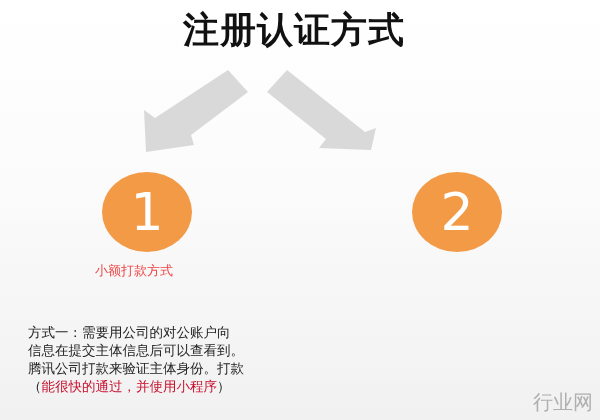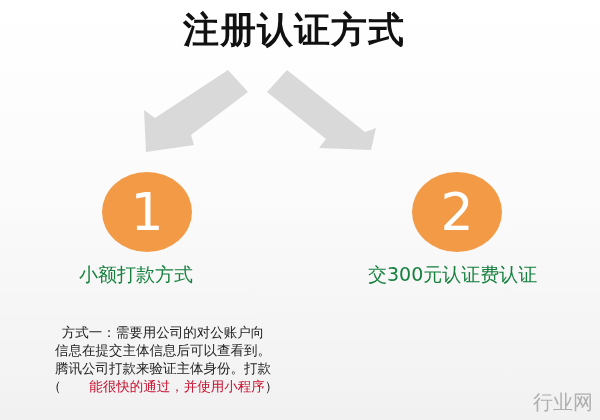--- a/index.html
+++ b/index.html
@@ -45,37 +45,38 @@
     display: flex;
     align-items: center;
     justify-content: center;
     font-size: 52px;
     font-family: "DejaVu Sans", sans-serif;
   }
   .circle-1 { left: 86px; top: 172px; }
   .circle-2 { left: 396px; top: 172px; }
   .label {
     position: absolute;
-    font-size: 19px;
-    color: #15803d;
+    font-size: 13px;
+    color: #ef4444;
     white-space: nowrap;
+    margin-left: 16px;
   }
   .label-1 { left: 63px; top: 262px; }
   .label-2 { left: 352px; top: 262px; }
   .desc {
     position: absolute;
     font-size: 13.5px;
     line-height: 18px;
     color: #222;
     width: 270px;
   }
-  .desc-1 { left: 12px; top: 323px; text-align: center; }
+  .desc-1 { left: 12px; top: 323px; }
   .desc-2 { left: 325px; top: 323px; width: 265px; }
   .desc .line { display: block; white-space: nowrap; }
-  .desc .red { color: #c8102e; margin-left: 28px; }
+  .desc .red { color: #c8102e; }
   .watermark {
     position: absolute;
     left: 517px;
     top: 389px;
     font-size: 20px;
     color: rgba(120,120,120,0.55);
     white-space: nowrap;
   }
 </style>
 </head>
@@ -97,21 +98,20 @@
   </svg>
 
   <div class="circle circle-1">
     <span>1</span>
   </div>
   <div class="label label-1">小额打款方式</div>
 
   <div class="circle circle-2">
     <span>2</span>
   </div>
-  <div class="label label-2">交300元认证费认证</div>
 
   <div class="desc desc-1">
     <span class="line"> 方式一：需要用公司的对公账户向</span>
     <span class="line">信息在提交主体信息后可以查看到。</span>
     <span class="line">腾讯公司打款来验证主体身份。打款</span>
     <span class="line"><span>（</span><span class="red">能很快的通过，并使用小程序</span><span>）</span></span>
   </div>
 
 
   <div class="watermark">行业网</div>

